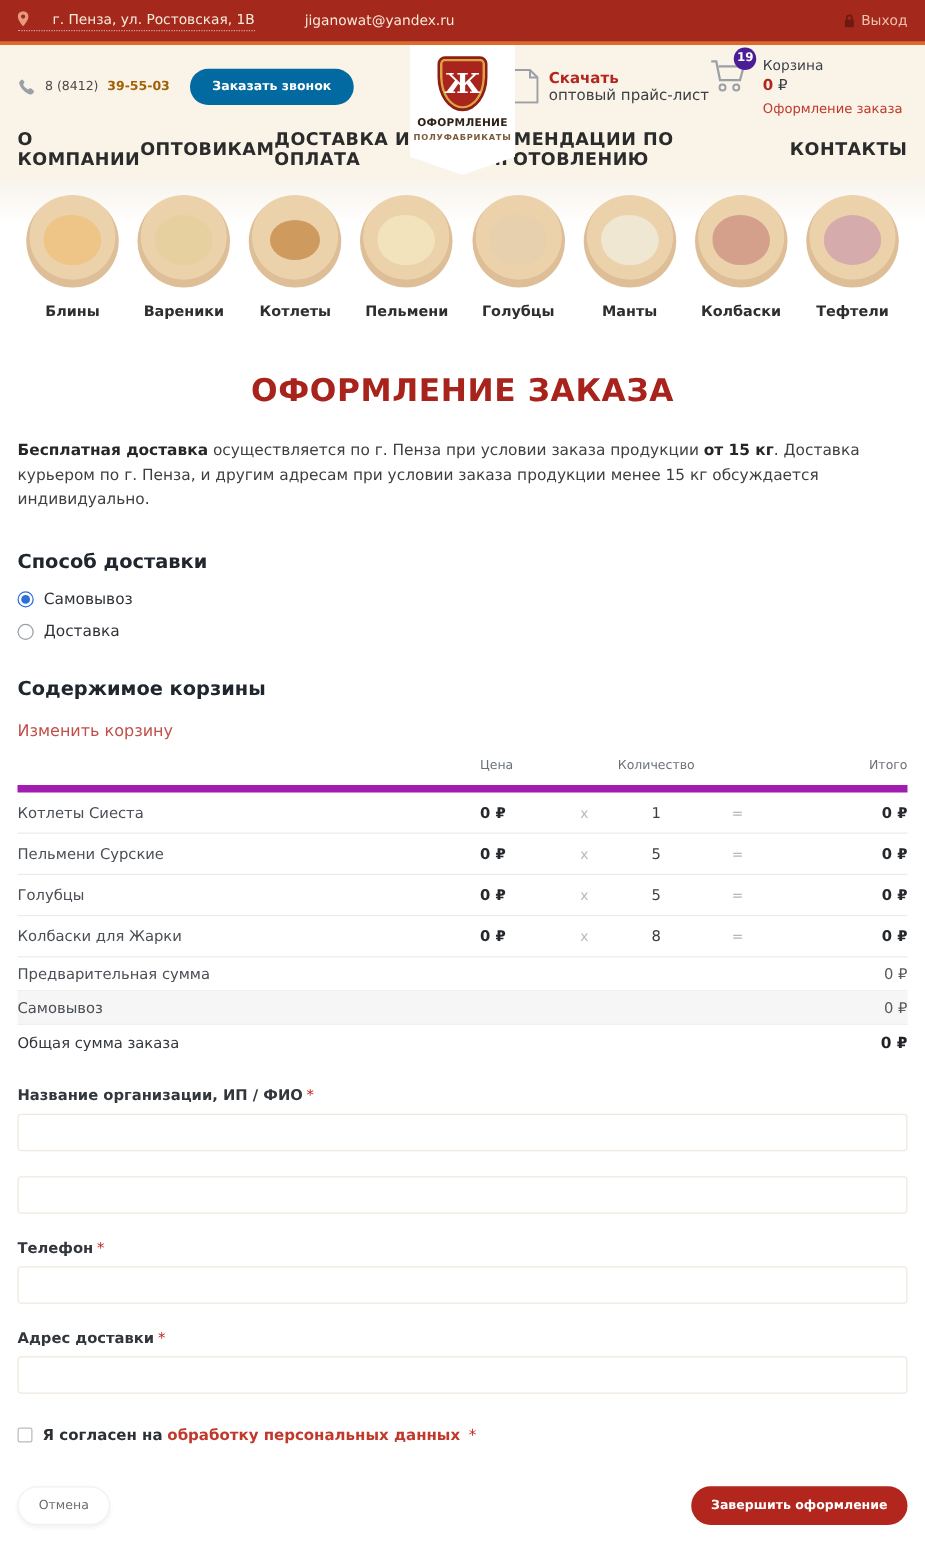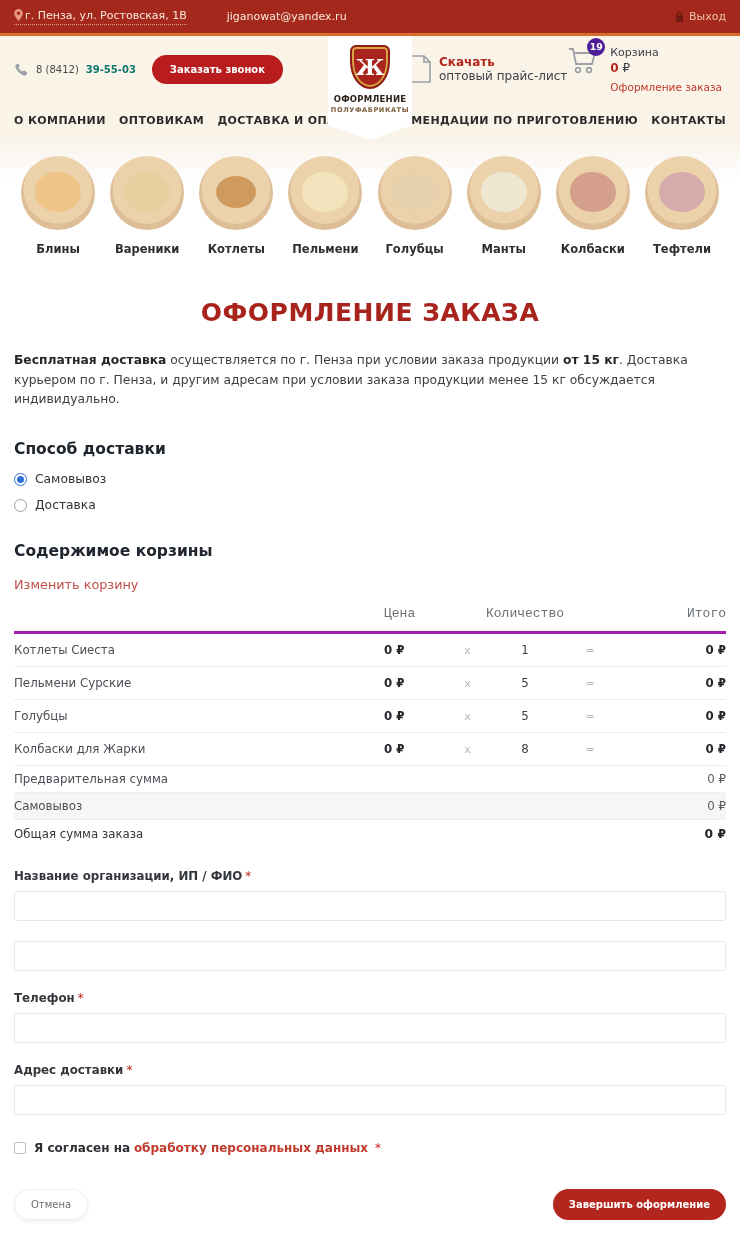--- a/index.html
+++ b/index.html
@@ -2,60 +2,60 @@
 <html><head>
 <meta charset="utf-8">
 <style>
   * { margin:0; padding:0; box-sizing:border-box; }
   html,body { width:740px; background:#fff; font-family:"DejaVu Sans","Liberation Sans",sans-serif; color:#333; }
 
   
   .topbar { height:36px; background:#a5281c; border-bottom:3px solid #d96b2c;
     display:flex; align-items:center; padding:0 14px; position:relative; font-size:11px; }
   .topbar .addr { color:#f7ead9; border-bottom:1px dotted rgba(255,255,255,.55); padding-bottom:2px;
-    display:inline-flex; align-items:center; gap:2px; cursor:pointer; }
+    display:inline-flex; align-items:center; gap:19px; cursor:pointer; }
   .topbar .email { color:#f7ead9; margin-left:40px; cursor:pointer; }
   .topbar .logout { margin-left:auto; color:#eec3ad; display:inline-flex; align-items:center; gap:5px; cursor:pointer; }
   .icon { display:inline-flex; }
 
   
   .ribbon { position:absolute; left:50%; top:0; transform:translateX(-50%); width:84px; height:104px;
     background:#fff; z-index:30; clip-path:polygon(0 0,100% 0,100% 86%,50% 100%,0 86%);
     filter:drop-shadow(0 2px 3px rgba(0,0,0,.2)); text-align:center; }
   .shield { width:40px; height:44px; margin:9px auto 5px; background:#a8241c;
     border:2px solid #8f1d16; box-shadow:inset 0 0 0 2px #d9a441;
     border-radius:6px 6px 50% 50% / 6px 6px 62% 62%;
     display:flex; align-items:center; justify-content:center;
     color:#fff; font-family:"DejaVu Serif","Liberation Serif",serif; font-weight:bold; font-size:22px; }
   .ribbon .l1 { font-size:8.5px; font-weight:bold; color:#2e221a; letter-spacing:.2px; }
   .ribbon .l2 { font-size:6.6px; font-weight:bold; color:#7d5c3c; letter-spacing:.6px; margin-top:2px; }
 
   
   .header { background:#faf3e8; position:relative; }
   .header-main { display:flex; align-items:center; padding:16px 14px 14px; height:64px; }
   .phone { display:flex; align-items:center; gap:7px; font-size:10px; color:#4a4a4a; }
-  .phone b { color:#0f766e; }
-  .btn-call { margin-left:16px; background:#b91c1c; color:#fff; border:none; border-radius:16px;
+  .phone b { color:#a16207; }
+  .btn-call { margin-left:16px; background:#0369a1; color:#fff; border:none; border-radius:16px;
     font-size:10px; font-weight:bold; padding:9px 18px; cursor:pointer; font-family:inherit; }
   .pricelist { margin-left:auto; display:flex; align-items:center; gap:8px; }
   .pricelist .t1 { color:#b3261e; font-size:12px; font-weight:bold; cursor:pointer; }
   .pricelist .t2 { color:#3c3f44; font-size:12px; }
   .cartbox { display:flex; gap:9px; margin-right:4px; }
   .cart-icon-wrap { position:relative; width:34px; }
   .badge { position:absolute; top:-8px; right:-4px; background:#4c1d95; color:#fff; font-size:9.5px;
     font-weight:bold; width:18px; height:18px; border-radius:50%; display:flex; align-items:center; justify-content:center; }
   .cart-lab { font-size:11px; color:#3a3f46; }
   .cart-amount { font-size:12px; margin-top:2px; }
   .cart-amount .v { color:#b3261e; font-weight:bold; }
   .cart-amount .c { color:#3a3f46; }
   .cart-checkout { font-size:10.5px; color:#c0392b; margin-top:6px; cursor:pointer; white-space:nowrap; }
 
   
   .nav { display:flex; justify-content:space-between; padding:0 14px 0 14px; background:#faf3e8; height:40px; align-items:center; }
-  .nav-item { font-size:11px; font-weight:bold; letter-spacing:.4px; color:#2b2b2b; cursor:pointer; }
+  .nav-item { font-size:14px; font-weight:bold; letter-spacing:.4px; color:#2b2b2b; cursor:pointer; }
 
   
   .cats { display:flex; justify-content:space-between; padding:16px 18px 16px;
     background:linear-gradient(#f8f2ea, #ffffff 30%); }
   .cat { width:80px; text-align:center; cursor:pointer; }
   .cat-img { width:74px; height:74px; border-radius:50%; margin:0 auto 12px;
     background:radial-gradient(circle at 50% 45%, #ecd2ab 0 62%, #ddbe97 63% 100%); position:relative; }
   .cat-img::before { content:""; position:absolute; left:14px; top:16px; width:46px; height:40px; border-radius:48% 52% 50% 50%; }
   .c0::before { background:#eec487; }
   .c1::before { background:#e6d0a0; }
@@ -78,21 +78,21 @@
   .radio.checked { border-color:#2f6fd6; }
   .radio.checked::after { content:""; position:absolute; inset:2px; background:#2f6fd6; border-radius:50%; }
   .radio-label { font-size:12.3px; color:#2f3337; }
   .delivery { margin-bottom:30px; }
   .edit-link { font-size:12.8px; color:#c0504a; cursor:pointer; display:inline-block; margin-bottom:8px; }
 
   
   .ctable { width:100%; margin-bottom:22px; }
   .crow { display:grid; grid-template-columns:minmax(0,1fr) 85px 25px 90px 40px 116px;
     align-items:center; min-height:30px; border-bottom:1px solid #ececec; }
-  .crow.head { border-bottom:3px solid #a21caf; color:#6b7177; font-size:13px; padding:6px 0 10px;font-family:Liberation Mono, monospace; }
+  .crow.head { border-bottom:6px solid #a21caf; color:#6b7177; font-size:10px; padding:6px 0 10px; }
   .col-price { text-align:left; padding-left:14px; }
   .col-mid { text-align:center; }
   .col-total { text-align:right; }
   .item-name { font-size:11.8px; color:#4a4f55; padding:9px 0; }
   .money { font-size:11.8px; font-weight:bold; color:#25282c; }
   .sign { color:#b7b7b7; font-size:11px; }
   .qty { font-size:11.8px; color:#3c4043; }
   .srow { display:flex; justify-content:space-between; align-items:center; min-height:27px;
     border-bottom:1px solid #efefef; font-size:11.8px; color:#4a4f55; padding:4px 0;gap:32px; }
   .srow .val { color:#565a5f; }

